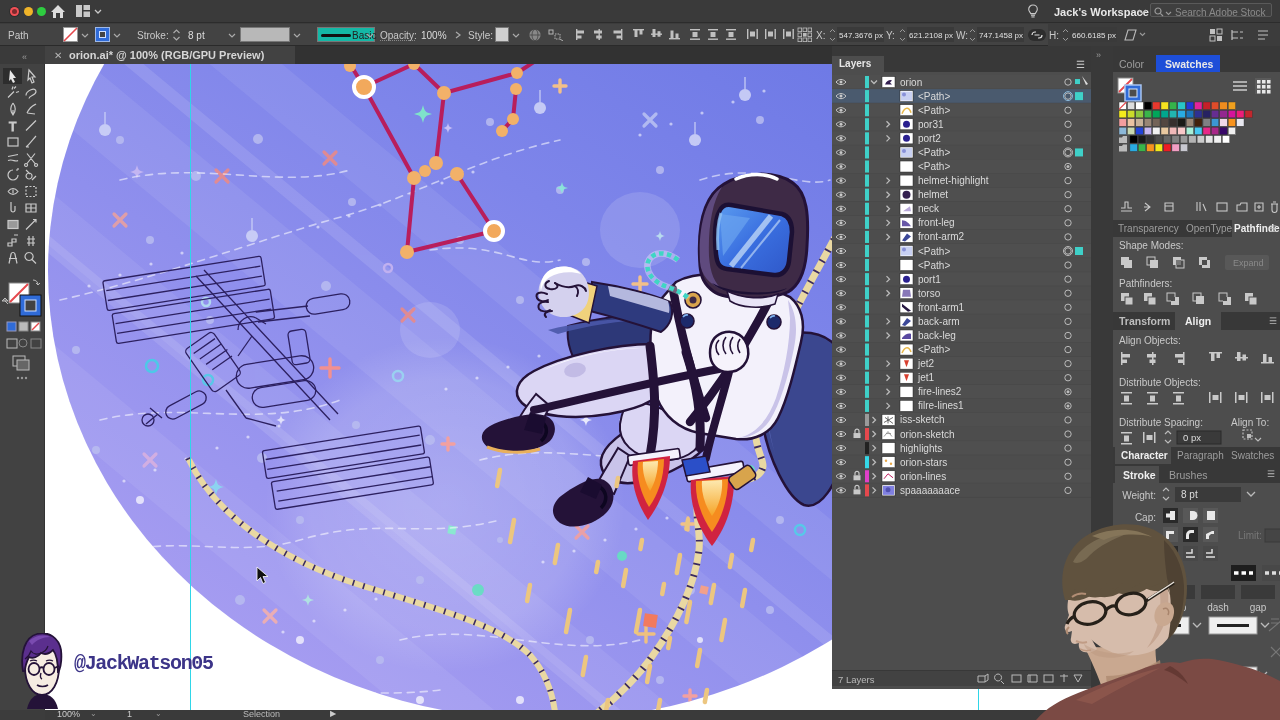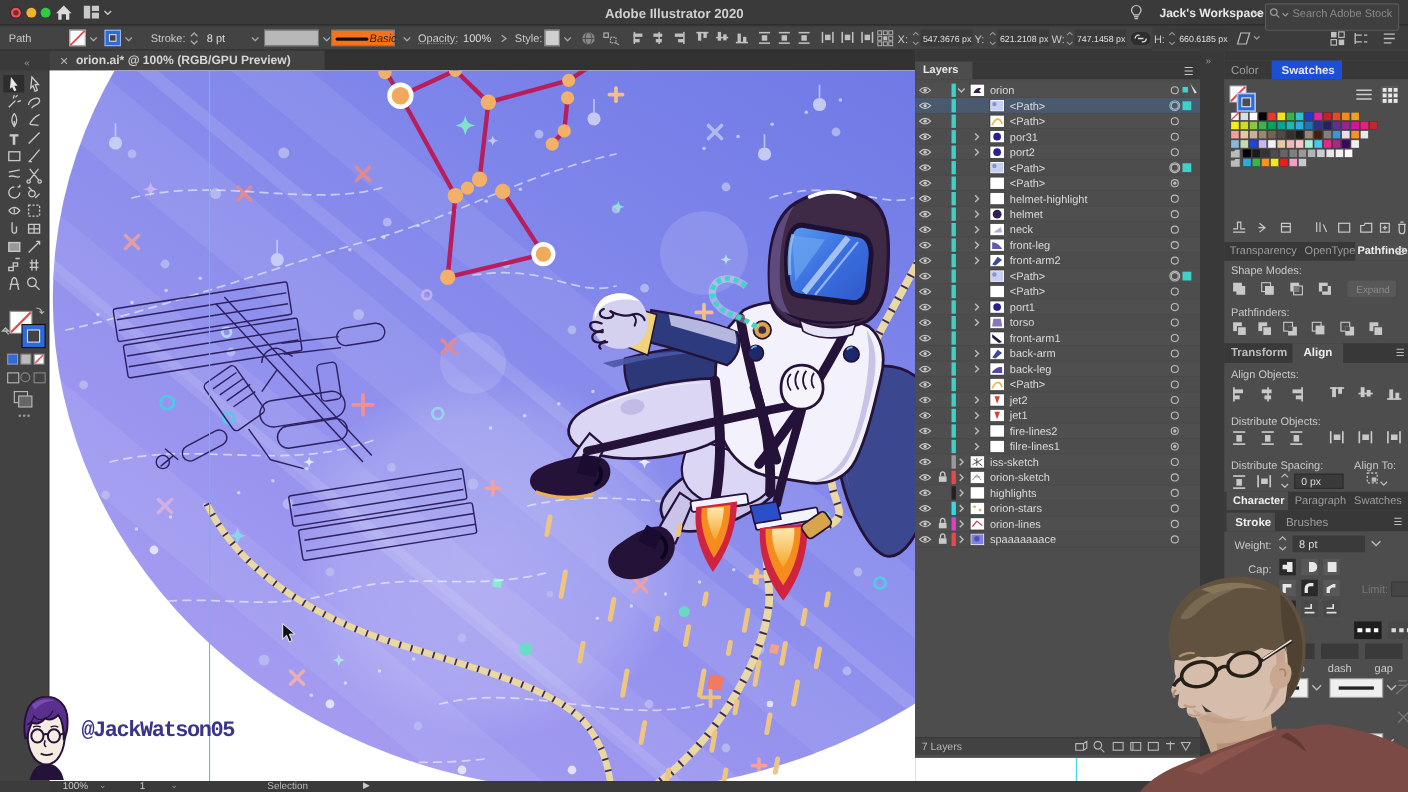--- a/index.html
+++ b/index.html
@@ -24,32 +24,31 @@
       </svg>
 
     <svg class="abs" style="left:76px;top:5px;" width="14" height="12" viewBox="0 0 14 12">
         <rect x="0" y="0" width="6" height="12" fill="#c9c9c9"></rect>
         <rect x="7.5" y="0" width="6.5" height="5" fill="#c9c9c9"></rect>
         <rect x="7.5" y="6.5" width="6.5" height="5.5" fill="#c9c9c9"></rect>
       </svg>
     <svg class="abs" style="left:94px;top:9px;" width="8" height="5" viewBox="0 0 8 5">
         <path d="M1 1 L4 4 L7 1" stroke="#c9c9c9" stroke-width="1.3" fill="none"></path>
       </svg>
-    <div class="abs" style="left:480px;top:5px;width:266px;text-align:center;color:#cfcfcf;font-size:12px;font-weight:bold;">Adobe Illustrator 2020</div>
 
     <svg class="abs" style="left:1027px;top:4px;" width="12" height="15" viewBox="0 0 12 15">
         <path d="M6 1 A4.3 4.3 0 0 1 10.3 5.3 C10.3 7.4 8.6 8.2 8.3 9.6 L3.7 9.6 C3.4 8.2 1.7 7.4 1.7 5.3 A4.3 4.3 0 0 1 6 1 Z" fill="none" stroke="#c9c9c9" stroke-width="1.1"></path>
         <rect x="4" y="10.6" width="4" height="1.2" fill="#c9c9c9"></rect>
         <rect x="4.4" y="12.4" width="3.2" height="1.1" fill="#c9c9c9"></rect>
       </svg>
     <div class="abs" style="left:1054px;top:6px;color:#e8e8e8;font-size:11px;font-weight:bold;">Jack's Workspace</div>
     <svg class="abs" style="left:1138px;top:9px;" width="9" height="6" viewBox="0 0 9 6">
         <path d="M1 1 L4.5 4.5 L8 1" stroke="#bbb" stroke-width="1.4" fill="none"></path>
       </svg>
-    <div class="abs" style="left:1150px;top:3px;width:122px;height:25px;border:1px solid #5a5a5a;border-radius:2px;background:#3f3f3f;">
+    <div class="abs" style="left:1150px;top:3px;width:122px;height:14px;border:1px solid #5a5a5a;border-radius:2px;background:#3f3f3f;">
       <svg class="abs" style="left:3px;top:3px;" width="10" height="10" viewBox="0 0 10 10">
           <circle cx="4" cy="4" r="3" fill="none" stroke="#999" stroke-width="1.2"></circle>
           <path d="M6.3 6.3 L9 9" stroke="#999" stroke-width="1.2"></path>
         </svg>
       <svg class="abs" style="left:14px;top:7px;" width="7" height="5" viewBox="0 0 7 5">
           <path d="M1 1 L3.5 3.5 L6 1" stroke="#999" stroke-width="1.1" fill="none"></path>
         </svg>
       <div class="abs" style="left:24px;top:3px;color:#8a8a8a;font-size:10px;white-space:nowrap;">Search Adobe Stock</div>
     </div>
   </div>
@@ -78,21 +77,21 @@
     <div class="abs txt" style="left:188px;top:6px;color:#ddd;">8 pt</div>
     <svg class="abs" style="left:228px;top:9px;" width="8" height="5" viewBox="0 0 8 5">
         <path d="M1 1 L4 4 L7 1" stroke="#aaa" stroke-width="1.2" fill="none"></path>
       </svg>
     
     <div class="abs" style="left:240px;top:3px;width:50px;height:15px;background:#b8b8b8;border:1px solid #777;"></div>
     <svg class="abs" style="left:293px;top:9px;" width="8" height="5" viewBox="0 0 8 5">
         <path d="M1 1 L4 4 L7 1" stroke="#aaa" stroke-width="1.2" fill="none"></path>
       </svg>
     
-    <div class="abs" style="left:301px;top:3px;width:58px;height:15px;background:#f97316;border:1px solid #777;font-style:italic;">
+    <div class="abs" style="left:317px;top:3px;width:58px;height:15px;background:#14b8a6;border:1px solid #777;">
       <div class="abs" style="left:3px;top:6px;width:30px;height:2.5px;background:#111;border-radius:2px;"></div>
       <div class="abs" style="left:34px;top:2px;color:#222;font-size:10px;">Basic</div>
     </div>
     <svg class="abs" style="left:366px;top:9px;" width="8" height="5" viewBox="0 0 8 5">
         <path d="M1 1 L4 4 L7 1" stroke="#aaa" stroke-width="1.2" fill="none"></path>
       </svg>
     <div class="abs txt" style="left:380px;top:6px;text-decoration:underline dotted #888;">Opacity:</div>
     <div class="abs txt" style="left:421px;top:6px;color:#ddd;">100%</div>
     <svg class="abs" style="left:455px;top:7px;" width="6" height="8" viewBox="0 0 6 8">
         <path d="M1 1 L5 4 L1 7" stroke="#aaa" stroke-width="1.2" fill="none"></path>

